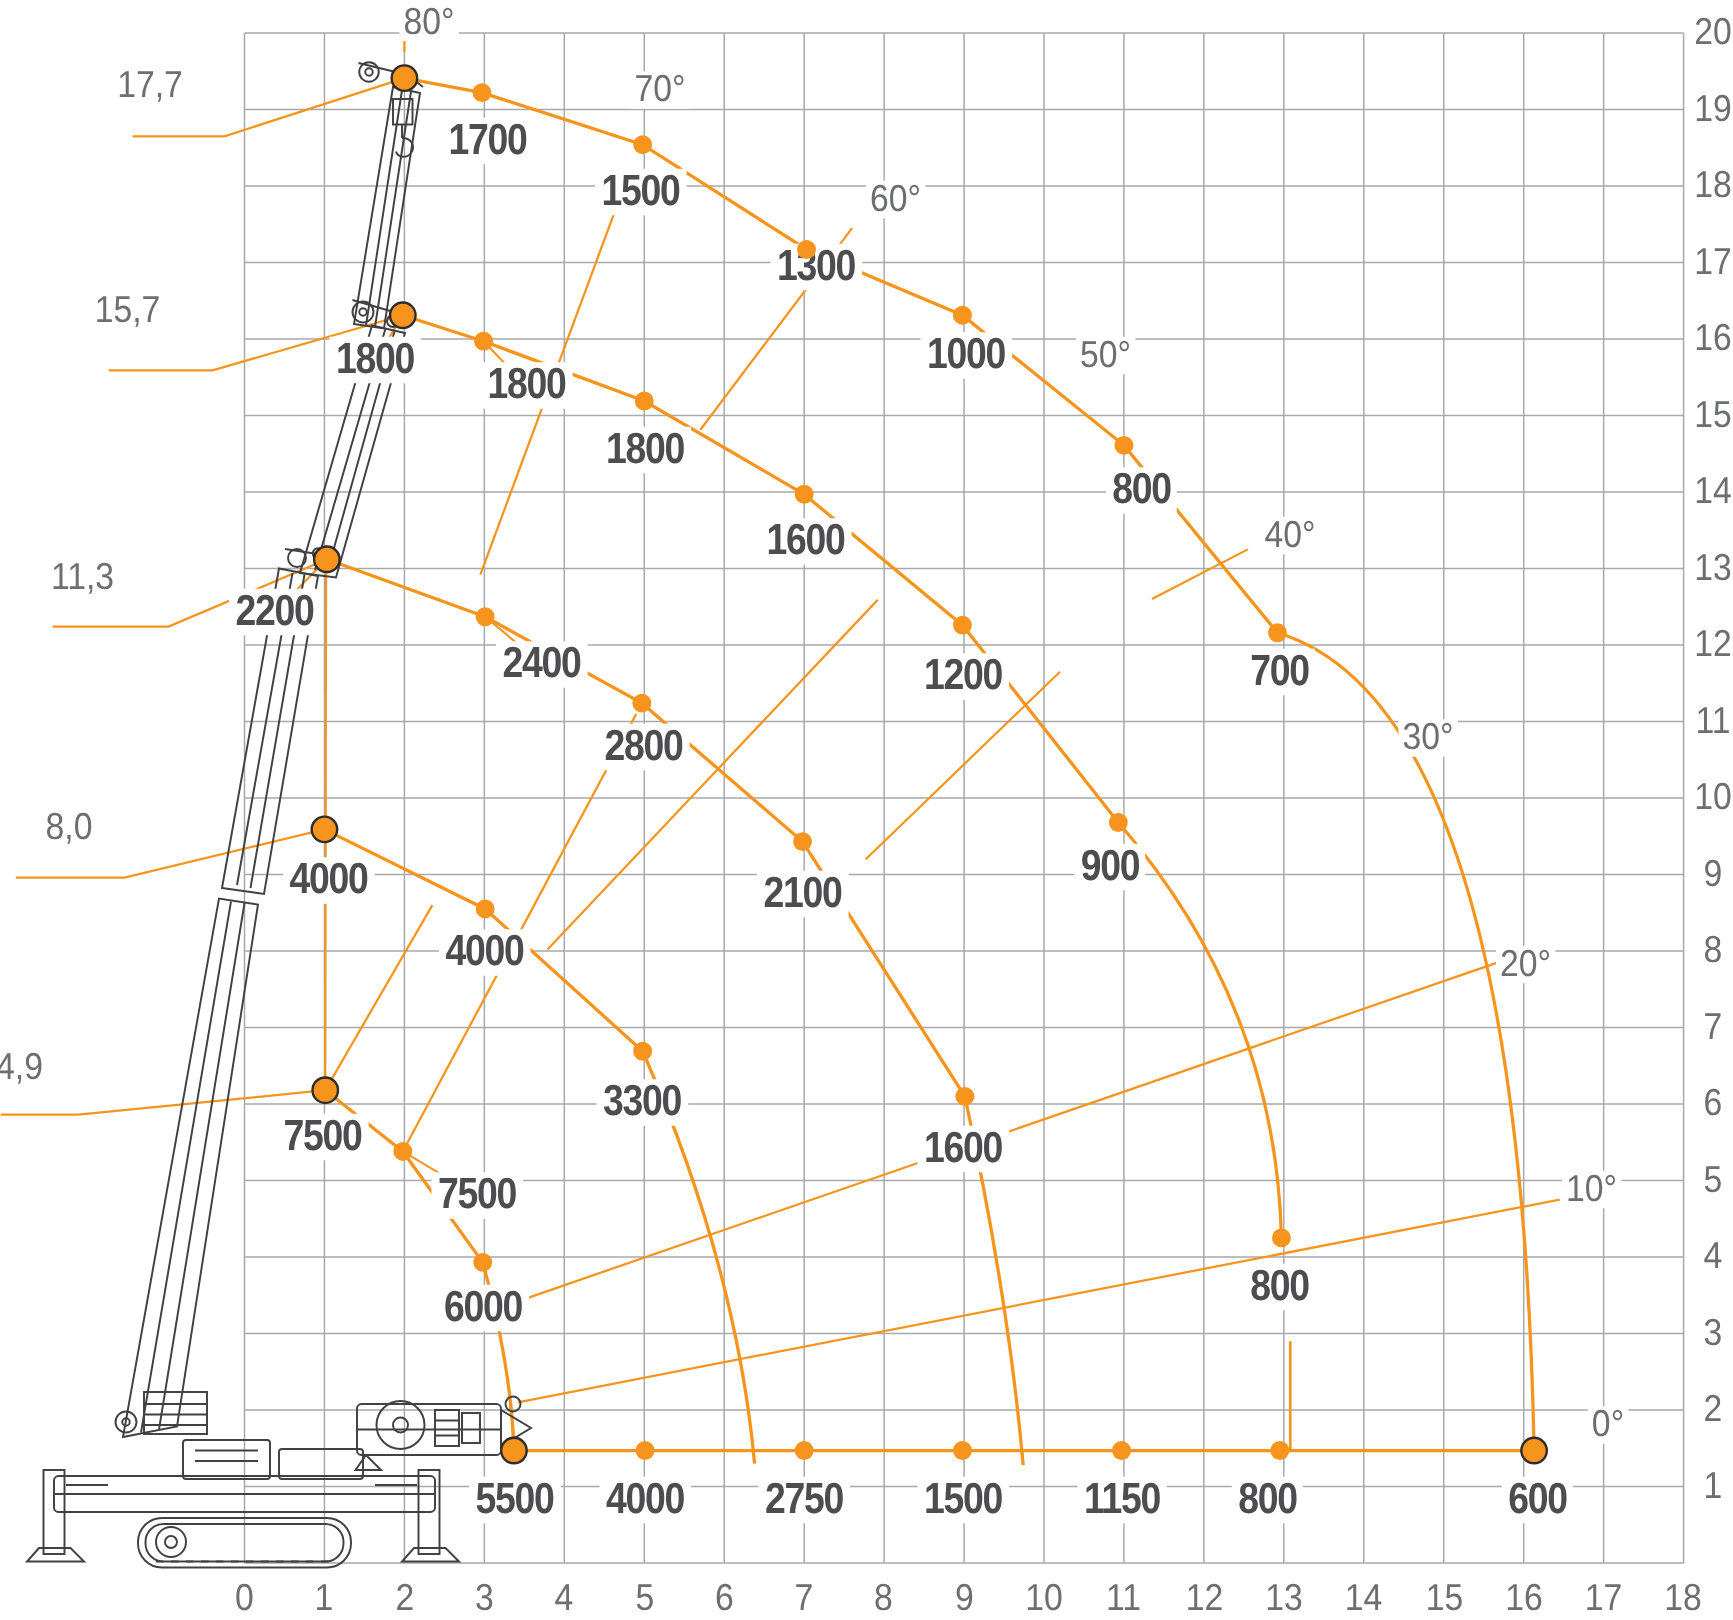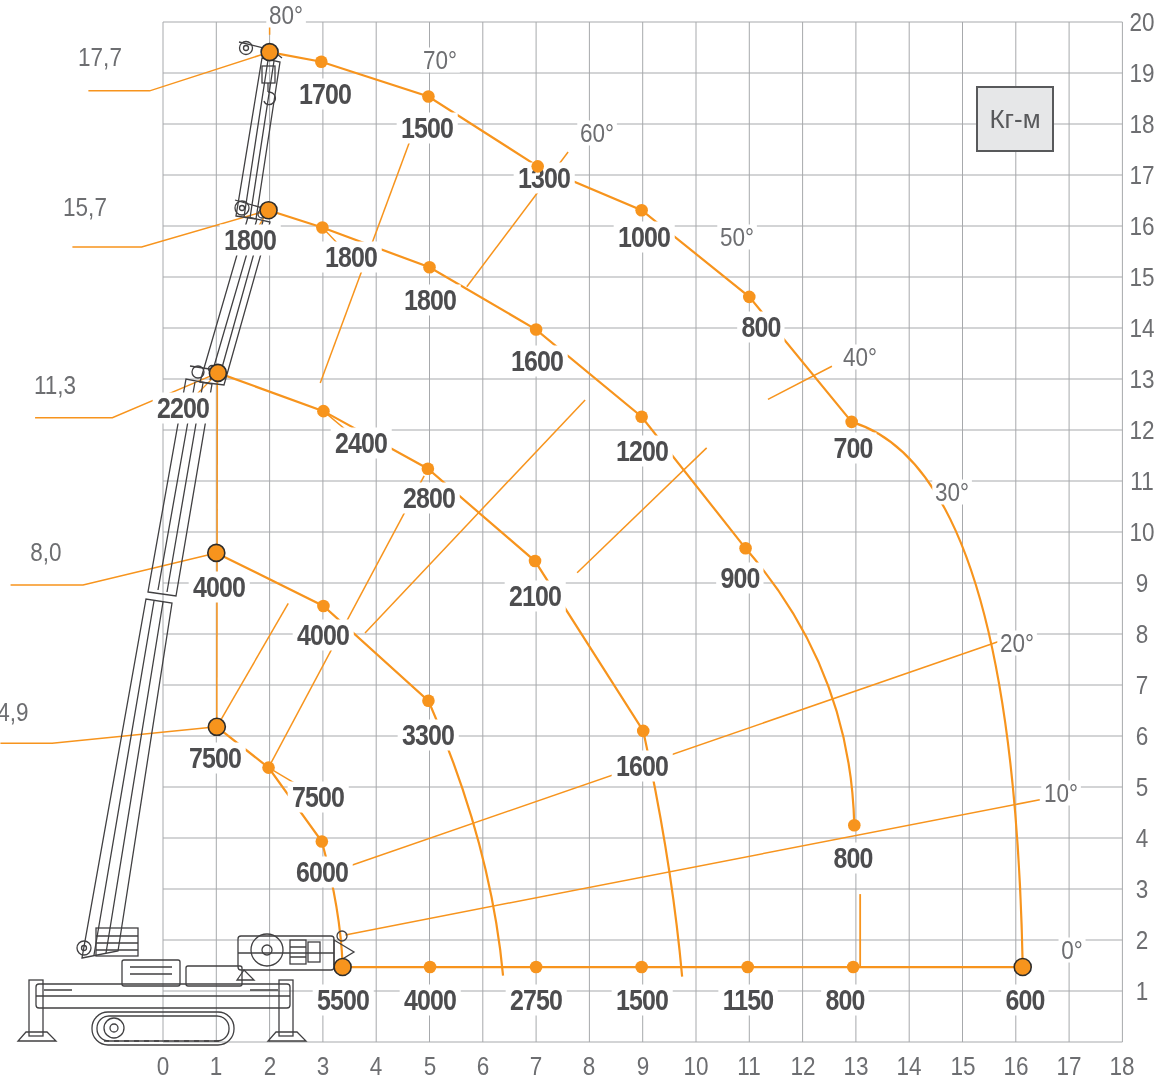--- a/index.html
+++ b/index.html
@@ -278,16 +278,13 @@
       <circle cx="321.834" cy="841.5699999999999" r="6.3" fill="#F7941D" stroke="none" stroke-width="0"></circle>
       <circle cx="342.621" cy="967.03" r="8.5" fill="#F7941D" stroke="#2e2d2c" stroke-width="1.6"></circle>
       <circle cx="430.03299999999996" cy="967.03" r="6.3" fill="#F7941D" stroke="none" stroke-width="0"></circle>
       <circle cx="536.0999999999999" cy="967.03" r="6.3" fill="#F7941D" stroke="none" stroke-width="0"></circle>
       <circle cx="641.634" cy="967.03" r="6.3" fill="#F7941D" stroke="none" stroke-width="0"></circle>
       <circle cx="747.701" cy="967.03" r="6.3" fill="#F7941D" stroke="none" stroke-width="0"></circle>
       <circle cx="853.2349999999999" cy="967.03" r="6.3" fill="#F7941D" stroke="none" stroke-width="0"></circle>
       <circle cx="1022.7289999999999" cy="967.03" r="8.5" fill="#F7941D" stroke="#2e2d2c" stroke-width="1.6"></circle>
     </svg>
 
-  <div id="kgm-box">
-    <span>Кг-м</span>
-  </div>
 </div>
 
 </body></html>

